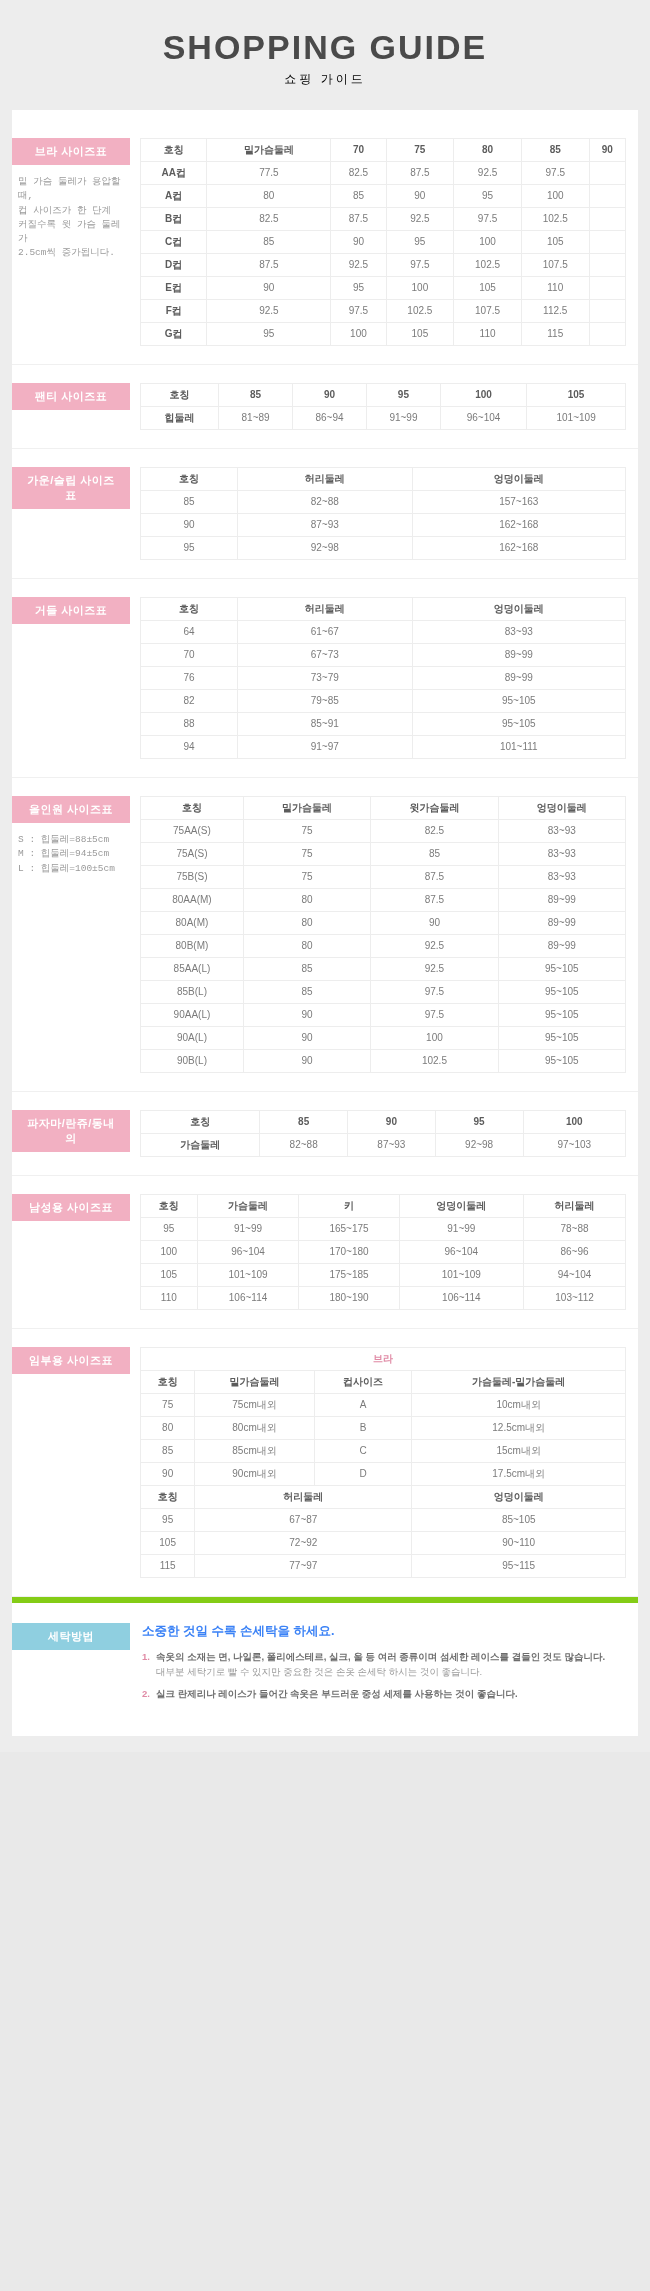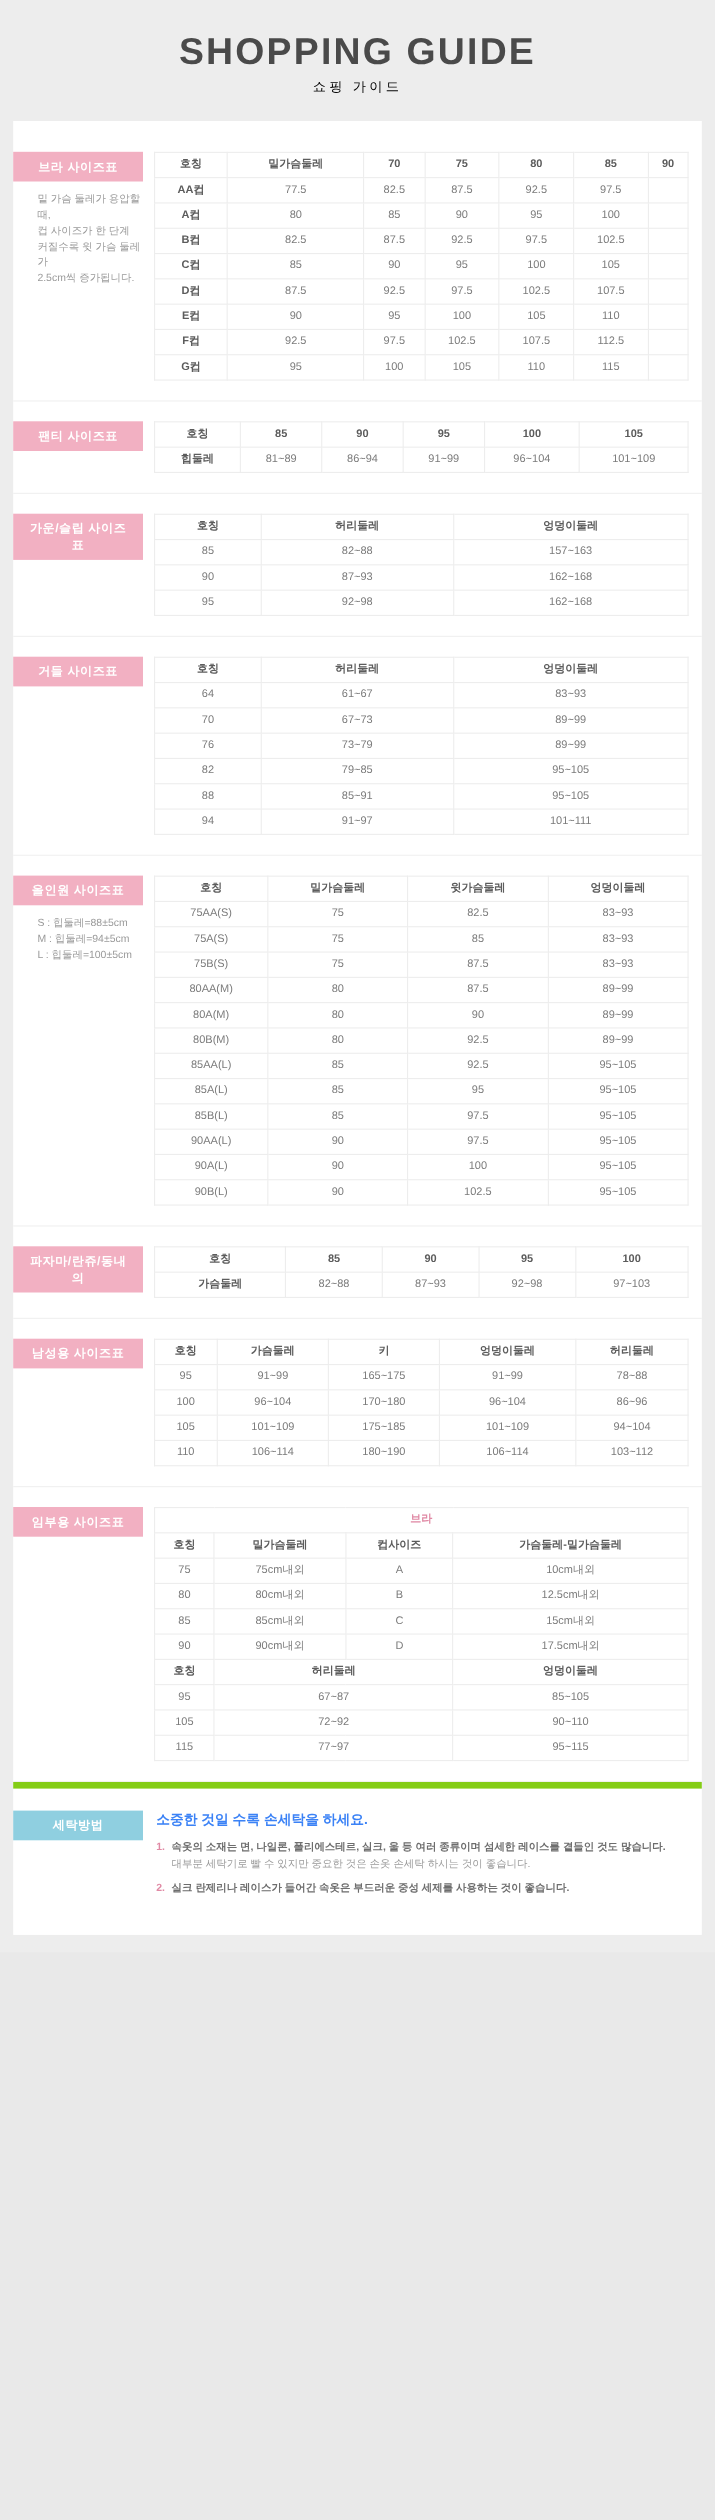--- a/index.html
+++ b/index.html
@@ -58,21 +58,22 @@
     width: 118px;
     text-align: center;
     letter-spacing: 0.5px;
   }
   .tag.wash { background: #8fcfe0; }
   .note {
     margin-top: 10px;
     font-size: 9.5px;
     line-height: 1.5;
     color: #9a9a9a;
-    padding-left: 22px;
+    padding-left: 6px;
+    font-family: Liberation Mono, monospace;
   }
   .table-col { flex: 1 1 auto; min-width: 0; }
   table {
     width: 100%;
     border-collapse: collapse;
     font-size: 10px;
     color: #7b7b7b;
   }
   table th, table td {
     border: 1px solid #ededed;
@@ -389,26 +390,20 @@
           <tr>
                 <td>80B(M)</td>
                 <td>80</td>
                 <td>92.5</td>
                 <td>89~99</td>
               </tr>
           <tr>
                 <td>85AA(L)</td>
                 <td>85</td>
                 <td>92.5</td>
-                <td>95~105</td>
-              </tr>
-          <tr>
-                <td>85A(L)</td>
-                <td>85</td>
-                <td>95</td>
                 <td>95~105</td>
               </tr>
           <tr>
                 <td>85B(L)</td>
                 <td>85</td>
                 <td>97.5</td>
                 <td>95~105</td>
               </tr>
           <tr>
                 <td>90AA(L)</td>

